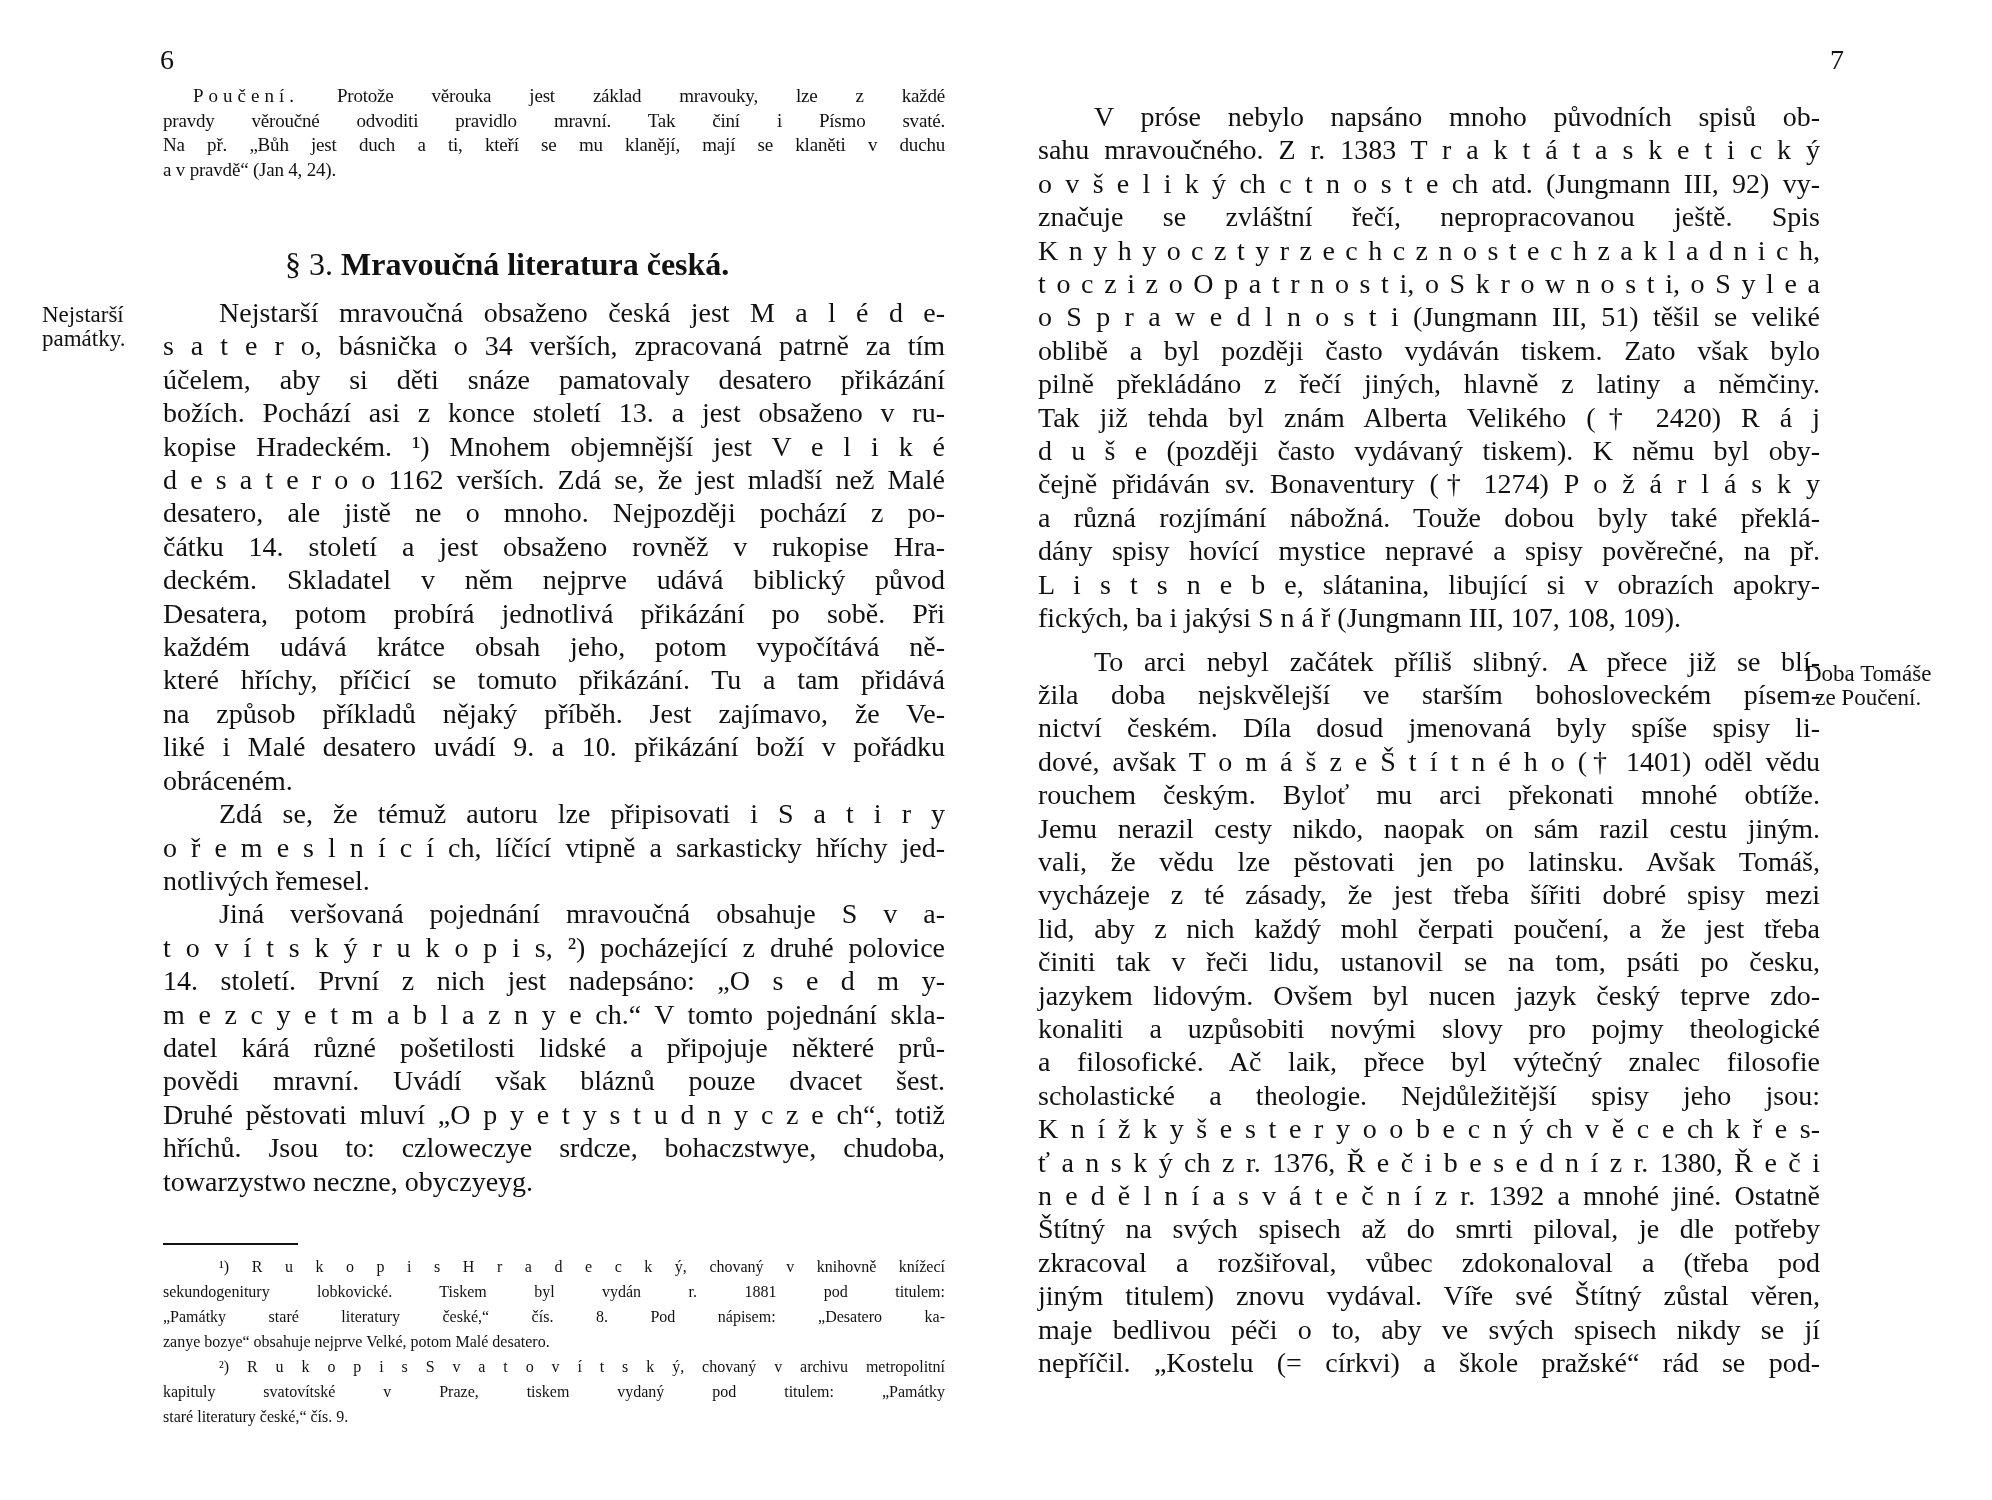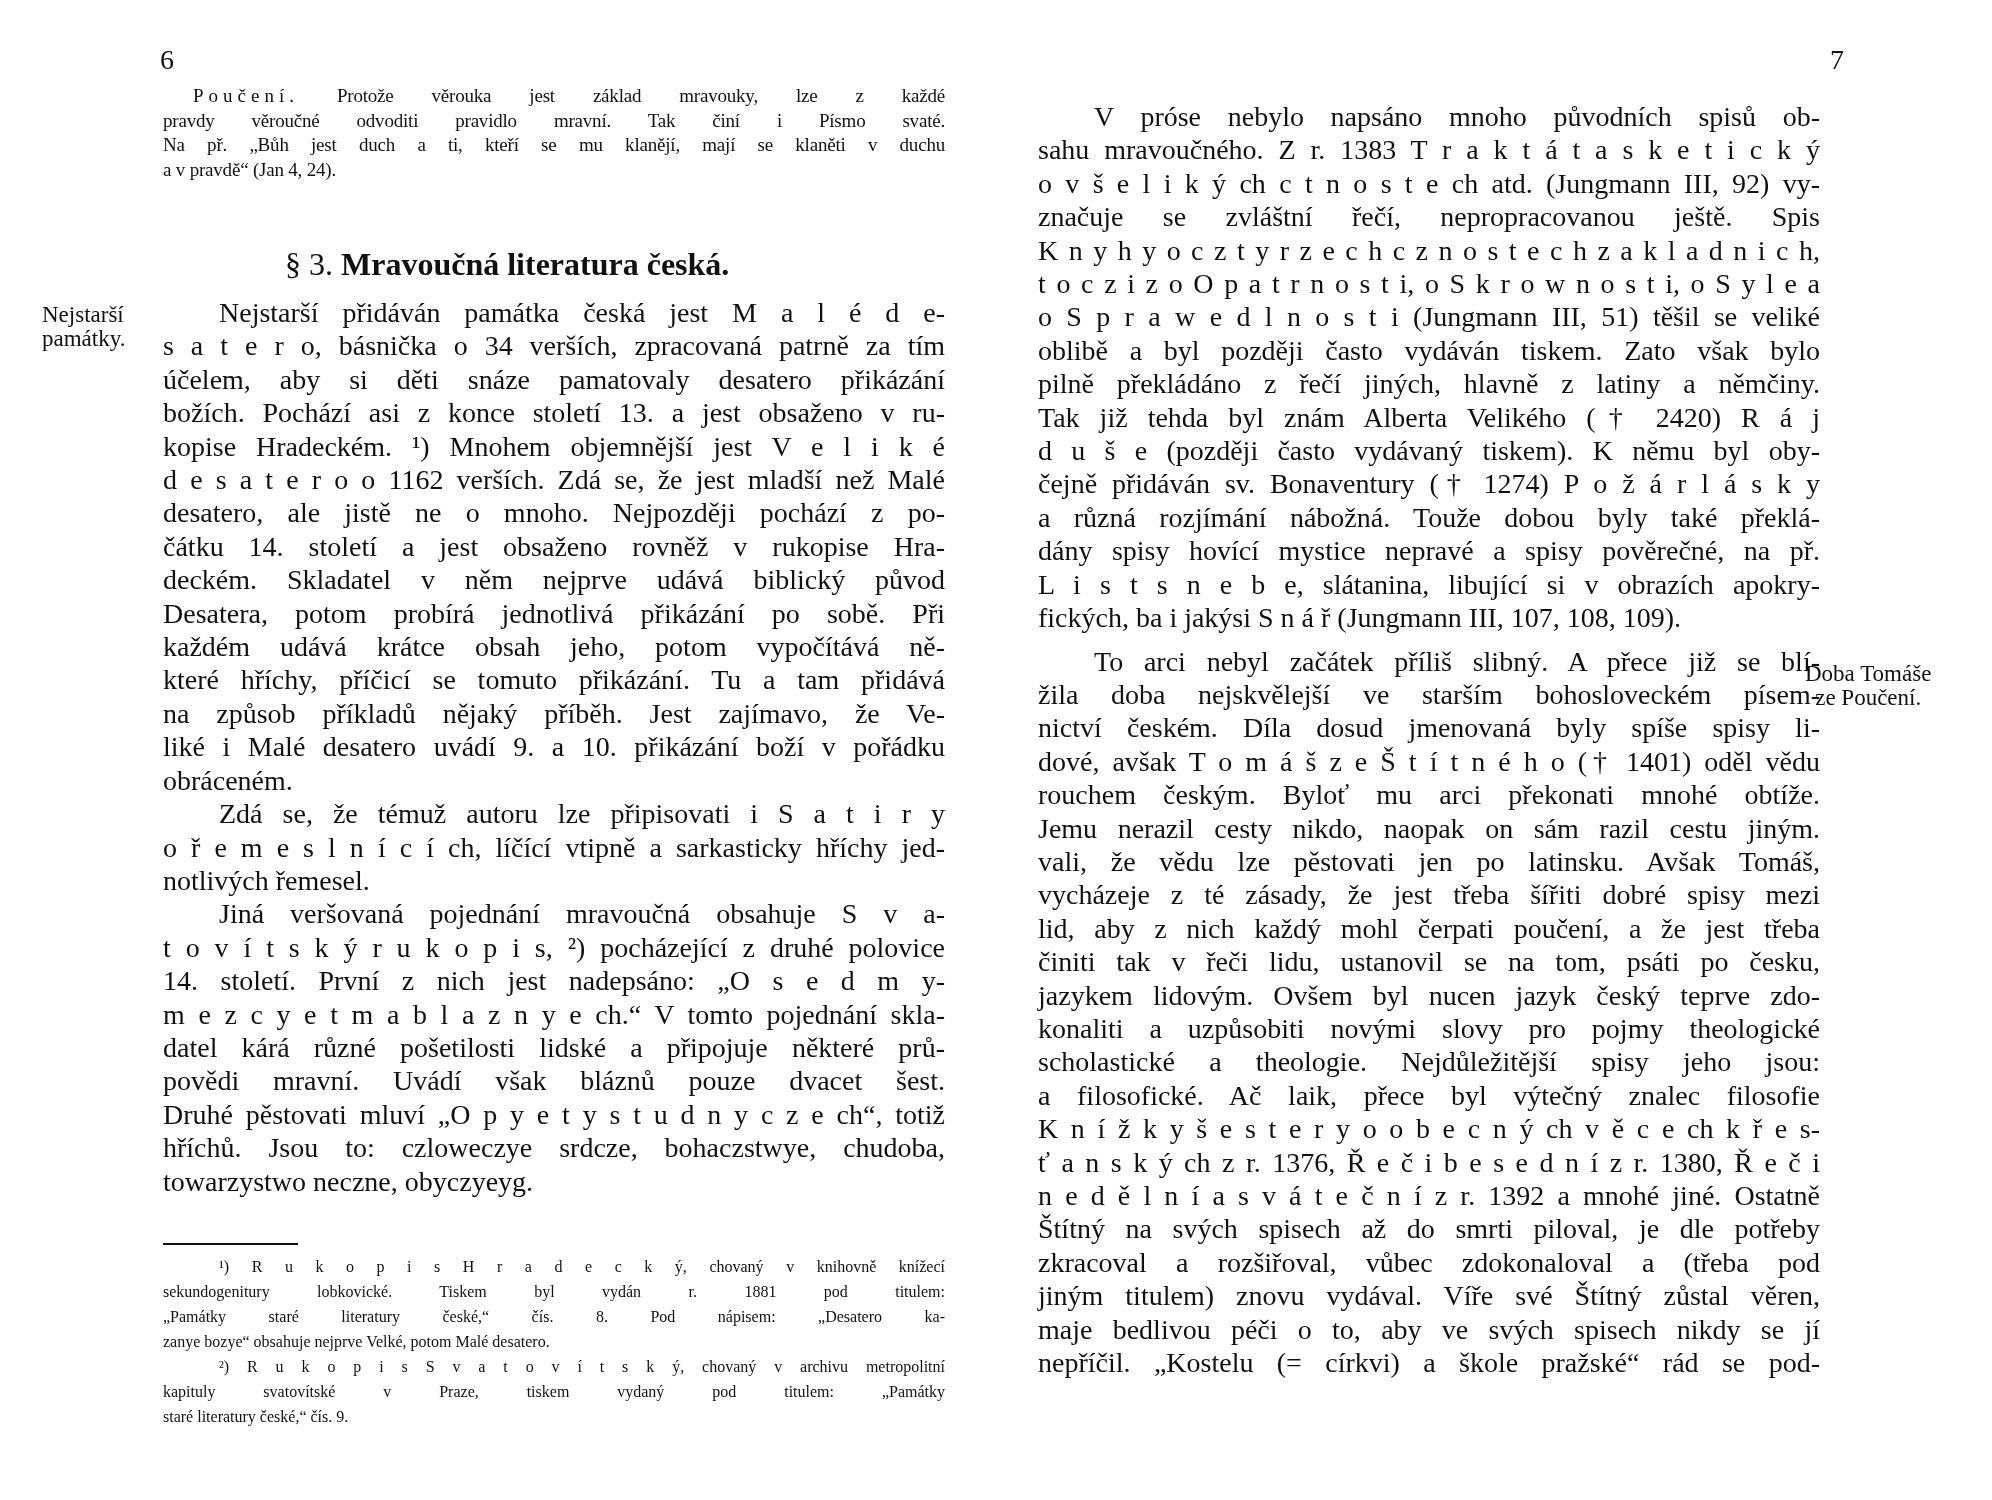--- a/index.html
+++ b/index.html
@@ -62,21 +62,21 @@
     <span>Mravoučná literatura česká.</span>
   </div>
 
   <div class="margin-note mn-left">
     <div>Nejstarší</div>
     <div>památky.</div>
   </div>
 
   <div class="col body-left">
     <div>
-      <span class="line indent">Nejstarší přidáván památka česká jest M a l é  d e-</span>
+      <span class="line indent">Nejstarší mravoučná obsaženo česká jest M a l é  d e-</span>
       <span class="line">s a t e r o, básnička o 34 verších, zpracovaná patrně za tím</span>
       <span class="line">účelem, aby si děti snáze pamatovaly desatero přikázání</span>
       <span class="line">božích. Pochází asi z konce století 13. a jest obsaženo v ru-</span>
       <span class="line">kopise Hradeckém. ¹)  Mnohem objemnější jest V e l i k é</span>
       <span class="line">d e s a t e r o o 1162 verších. Zdá se, že jest mladší než Malé</span>
       <span class="line">desatero, ale jistě ne o mnoho. Nejpozději pochází z po-</span>
       <span class="line">čátku 14. století a jest obsaženo rovněž v rukopise Hra-</span>
       <span class="line">deckém. Skladatel v něm nejprve udává biblický původ</span>
       <span class="line">Desatera, potom probírá jednotlivá přikázání po sobě. Při</span>
       <span class="line">každém udává krátce obsah jeho, potom vypočítává ně-</span>
@@ -149,22 +149,22 @@
       <span class="line">nictví českém. Díla dosud jmenovaná byly spíše spisy li-</span>
       <span class="line">dové, avšak T o m á š  z e  Š t í t n é h o († 1401) oděl vědu</span>
       <span class="line">rouchem českým. Byloť mu arci překonati mnohé obtíže.</span>
       <span class="line">Jemu nerazil cesty nikdo, naopak on sám razil cestu jiným.</span>
       <span class="line">vali, že vědu lze pěstovati jen po latinsku. Avšak Tomáš,</span>
       <span class="line">vycházeje z té zásady, že jest třeba šířiti dobré spisy mezi</span>
       <span class="line">lid, aby z nich každý mohl čerpati poučení, a že jest třeba</span>
       <span class="line">činiti tak v řeči lidu, ustanovil se na tom, psáti po česku,</span>
       <span class="line">jazykem lidovým. Ovšem byl nucen jazyk český teprve zdo-</span>
       <span class="line">konaliti a uzpůsobiti novými slovy pro pojmy theologické</span>
+      <span class="line">a filosofické. Ač laik, přece byl výtečný znalec filosofie</span>
       <span class="line">scholastické a theologie.  Nejdůležitější spisy jeho jsou:</span>
-      <span class="line">a filosofické. Ač laik, přece byl výtečný znalec filosofie</span>
       <span class="line">K n í ž k y  š e s t e r y  o  o b e c n ý ch  v ě c e ch  k ř e s-</span>
       <span class="line">ť a n s k ý ch z r. 1376, Ř e č i  b e s e d n í z r. 1380, Ř e č i</span>
       <span class="line">n e d ě l n í a s v á t e č n í z r. 1392 a mnohé jiné.  Ostatně</span>
       <span class="line">Štítný na svých spisech až do smrti piloval, je dle potřeby</span>
       <span class="line">zkracoval a rozšiřoval, vůbec zdokonaloval a (třeba pod</span>
       <span class="line">jiným titulem) znovu vydával. Víře své Štítný zůstal věren,</span>
       <span class="line">maje bedlivou péči o to, aby ve svých spisech nikdy se jí</span>
       <span class="line">nepříčil. „Kostelu (= církvi) a škole pražské“ rád se pod-</span>
     </div>
   </div>

